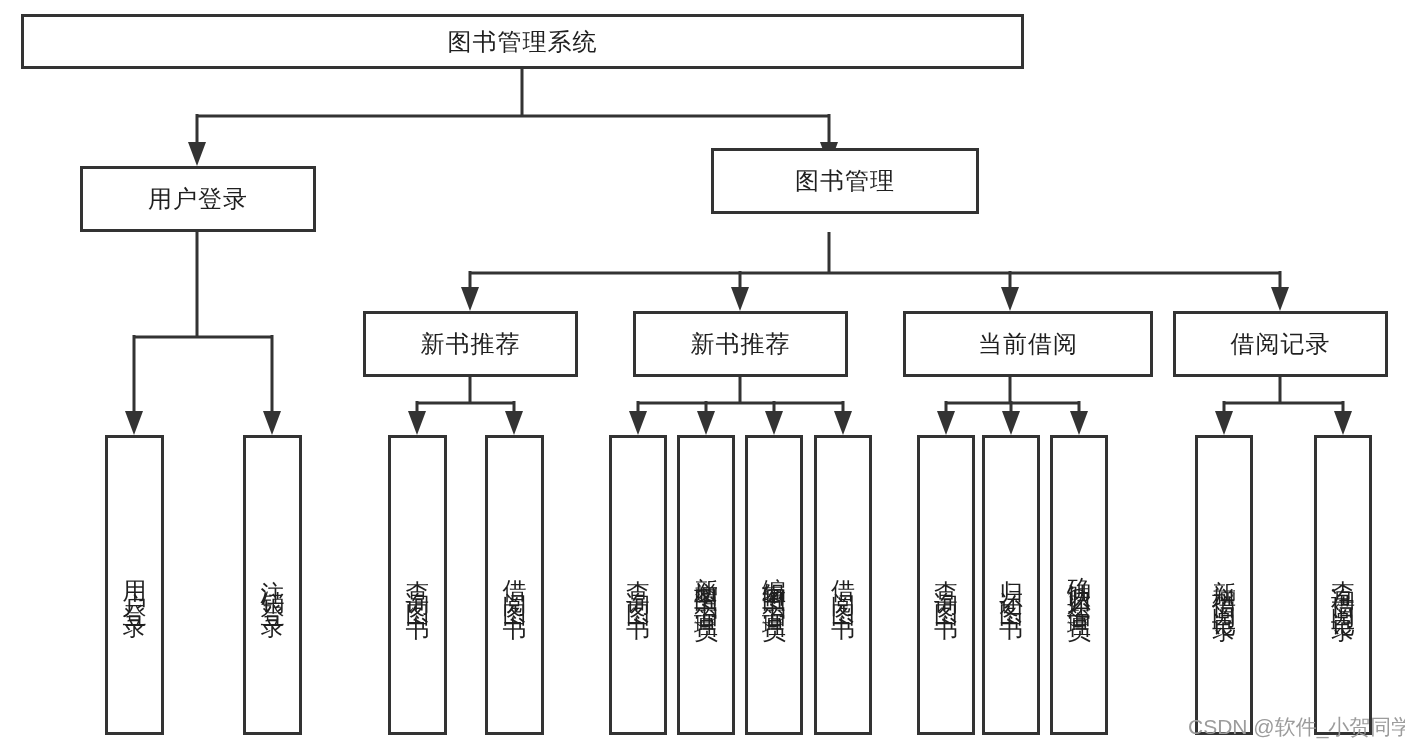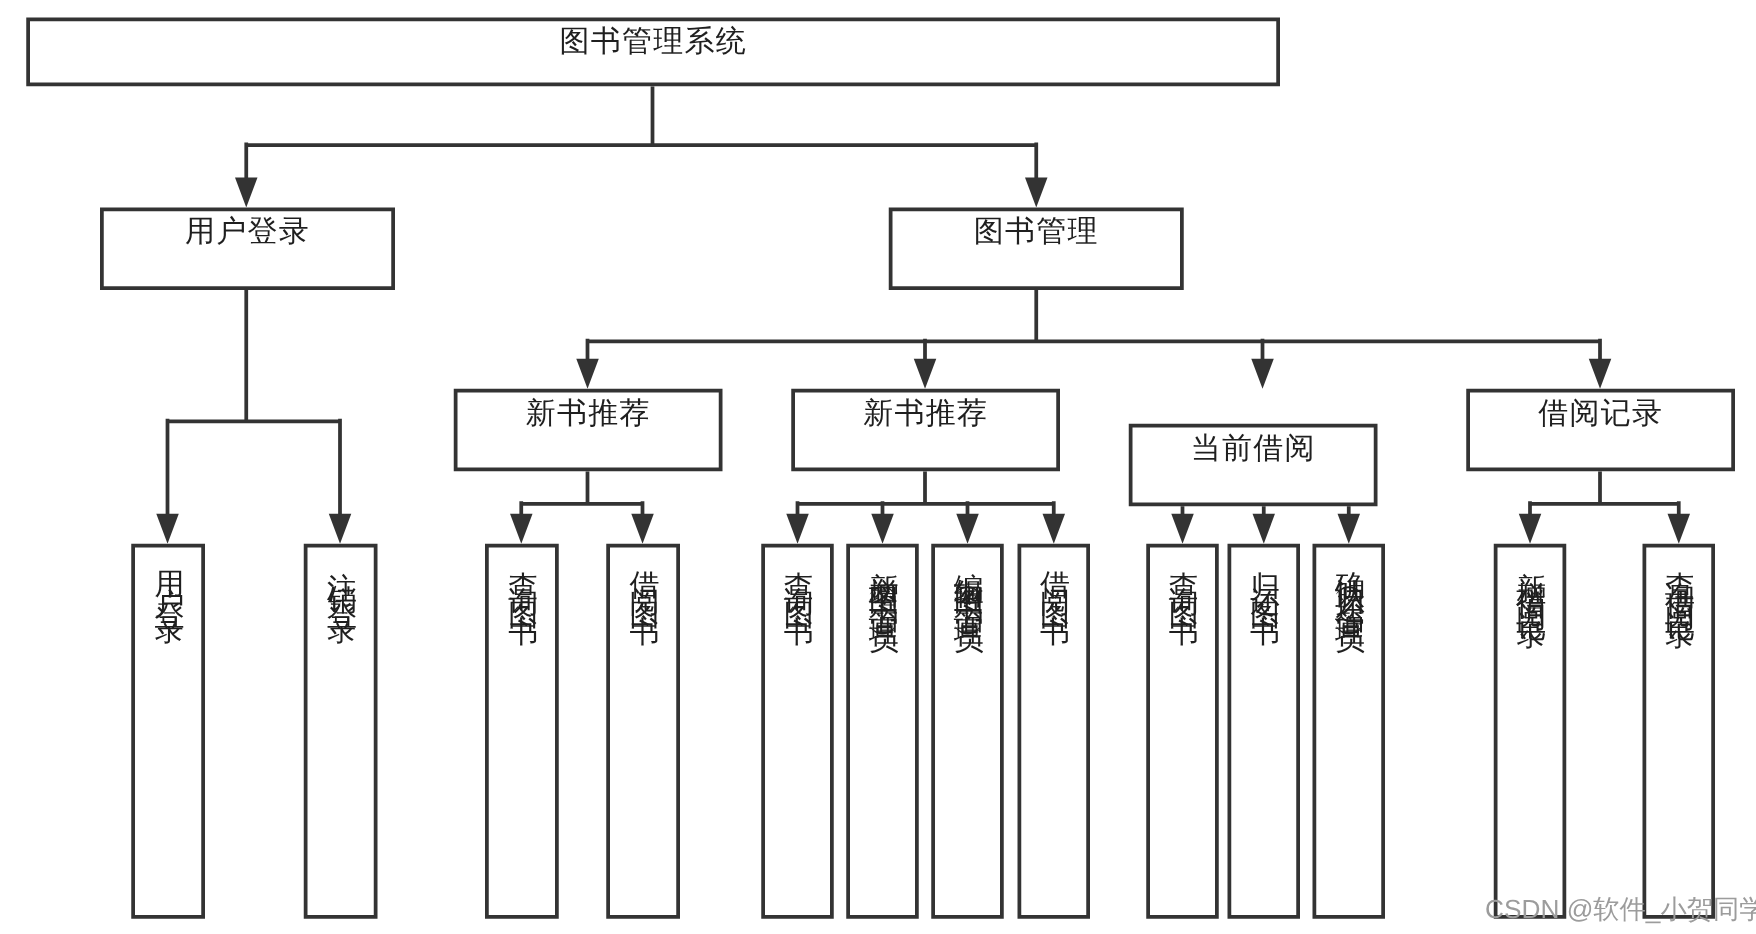--- a/index.html
+++ b/index.html
@@ -2,21 +2,21 @@
 <html><head>
 <meta charset="utf-8">
 <style>
   html,body{margin:0;padding:0;background:#ffffff;}
   #canvas{
     position:relative;width:1405px;height:747px;background:#ffffff;overflow:hidden;
     font-family:"Liberation Sans","DejaVu Sans",sans-serif;color:#1f1f1f;
   }
   .node{
     position:absolute;box-sizing:border-box;border:3px solid #333333;background:#ffffff;
-    display:flex;align-items:flex-start;justify-content:center;
+    display:flex;align-items:center;justify-content:center;
   }
   .hlabel{font-size:24px;letter-spacing:1px;white-space:nowrap;}
   .vlabel{
     writing-mode:vertical-rl;text-orientation:mixed;font-size:24px;white-space:nowrap;
   }
   .v4{letter-spacing:12px;}
   .v6{letter-spacing:8px;}
   .v9{letter-spacing:6px;}
   #wires{position:absolute;left:0;top:0;width:1405px;height:747px;}
   #wires path{stroke:#333333;stroke-width:3;fill:none;}
@@ -67,31 +67,31 @@
     <polygon points="1334,411 1352,411 1343,435"></polygon>
   </svg>
 
   <div class="node" style="left:21px;top:14px;width:1003px;height:55px;">
     <span class="hlabel">图书管理系统</span>
   </div>
 
   <div class="node" style="left:80px;top:166px;width:236px;height:66px;">
     <span class="hlabel">用户登录</span>
   </div>
-  <div class="node" style="left:711px;top:166px;width:236px;height:66px;">
+  <div class="node" style="left:711px;top:148px;width:268px;height:66px;">
     <span class="hlabel">图书管理</span>
   </div>
 
   <div class="node" style="left:363px;top:311px;width:215px;height:66px;">
     <span class="hlabel">新书推荐</span>
   </div>
   <div class="node" style="left:633px;top:311px;width:215px;height:66px;">
     <span class="hlabel">新书推荐</span>
   </div>
-  <div class="node" style="left:903px;top:311px;width:199px;height:66px;margin-top:28px;">
+  <div class="node" style="left:903px;top:311px;width:250px;height:66px;">
     <span class="hlabel">当前借阅</span>
   </div>
   <div class="node" style="left:1173px;top:311px;width:215px;height:66px;">
     <span class="hlabel">借阅记录</span>
   </div>
 
   <div class="node" style="left:105px;top:435px;width:59px;height:300px;">
     <span class="vlabel v4">用户登录</span>
   </div>
   <div class="node" style="left:243px;top:435px;width:59px;height:300px;">

